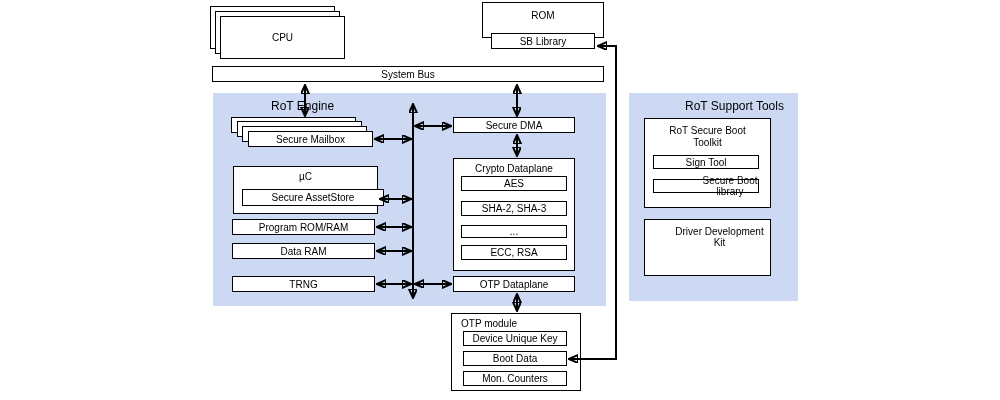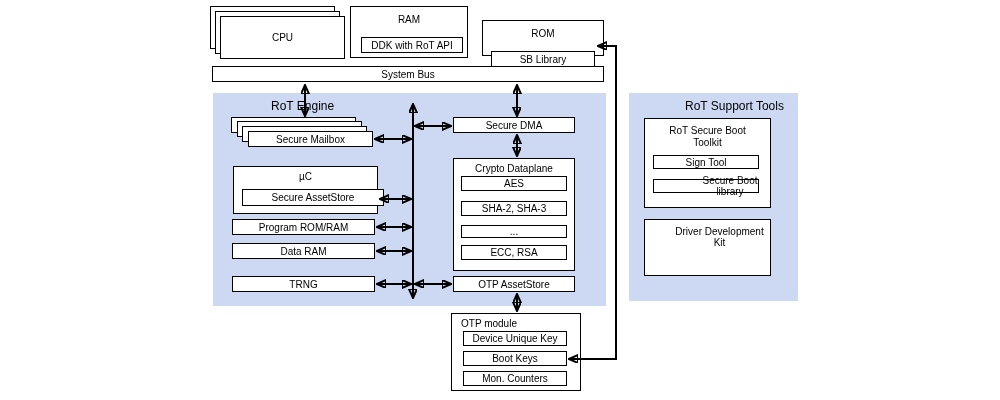--- a/index.html
+++ b/index.html
@@ -29,28 +29,22 @@
 
   <div class="panel-title" style="left:223px;top:99px;">RoT Engine</div>
   <div class="panel-title" style="left:637px;top:99px;">RoT Support Tools</div>
 
   <div class="box" style="left:210px;top:6px;width:125px;height:43px;"></div>
   <div class="box" style="left:215px;top:11px;width:125px;height:43px;"></div>
   <div class="box c" style="left:220px;top:16px;width:125px;height:43px;">
     <span>CPU</span>
   </div>
 
-  <div class="box" style="left:350px;top:6px;width:118px;height:52px;">
-    <div class="t" style="margin-top:7px;">RAM</div>
-    <div class="box c" style="left:10px;top:30px;width:102px;height:16px;">
-      <span>DDK with RoT API</span>
-    </div>
-  </div>
 
-  <div class="box" style="left:482px;top:20px;width:122px;height:36px;">
+  <div class="box" style="left:482px;top:2px;width:122px;height:36px;">
     <div class="t" style="margin-top:7px;">ROM</div>
     <div class="box c" style="left:8px;top:30px;width:104px;height:16px;">
       <span>SB Library</span>
     </div>
   </div>
 
   <div class="box c" style="left:212px;top:66px;width:392px;height:16px;">
     <span>System Bus</span>
   </div>
 
@@ -92,30 +86,30 @@
     </div>
     <div class="box c" style="left:7px;top:66px;width:106px;height:13px;">
       <span>...</span>
     </div>
     <div class="box c" style="left:7px;top:86px;width:106px;height:15px;">
       <span>ECC, RSA</span>
     </div>
   </div>
 
   <div class="box c" style="left:453px;top:276px;width:122px;height:16px;">
-    <span>OTP AssetStore</span>
+    <span>OTP Dataplane</span>
   </div>
 
   <div class="box" style="left:451px;top:313px;width:130px;height:78px;">
     <div class="lbl" style="left:9px;top:4px;">OTP module</div>
     <div class="box c" style="left:11px;top:17px;width:104px;height:15px;">
       <span>Device Unique Key</span>
     </div>
     <div class="box c" style="left:11px;top:37px;width:104px;height:15px;">
-      <span>Boot Keys</span>
+      <span>Boot Data</span>
     </div>
     <div class="box c" style="left:11px;top:57px;width:104px;height:15px;">
       <span>Mon. Counters</span>
     </div>
   </div>
 
   <div class="box" style="left:644px;top:118px;width:127px;height:90px;">
     <div class="t" style="margin-top:6px;line-height:12px;padding:0 14px;box-sizing:border-box;">RoT Secure Boot Toolkit</div>
     <div class="box c" style="left:8px;top:36px;width:106px;height:14px;">
       <span>Sign Tool</span>

